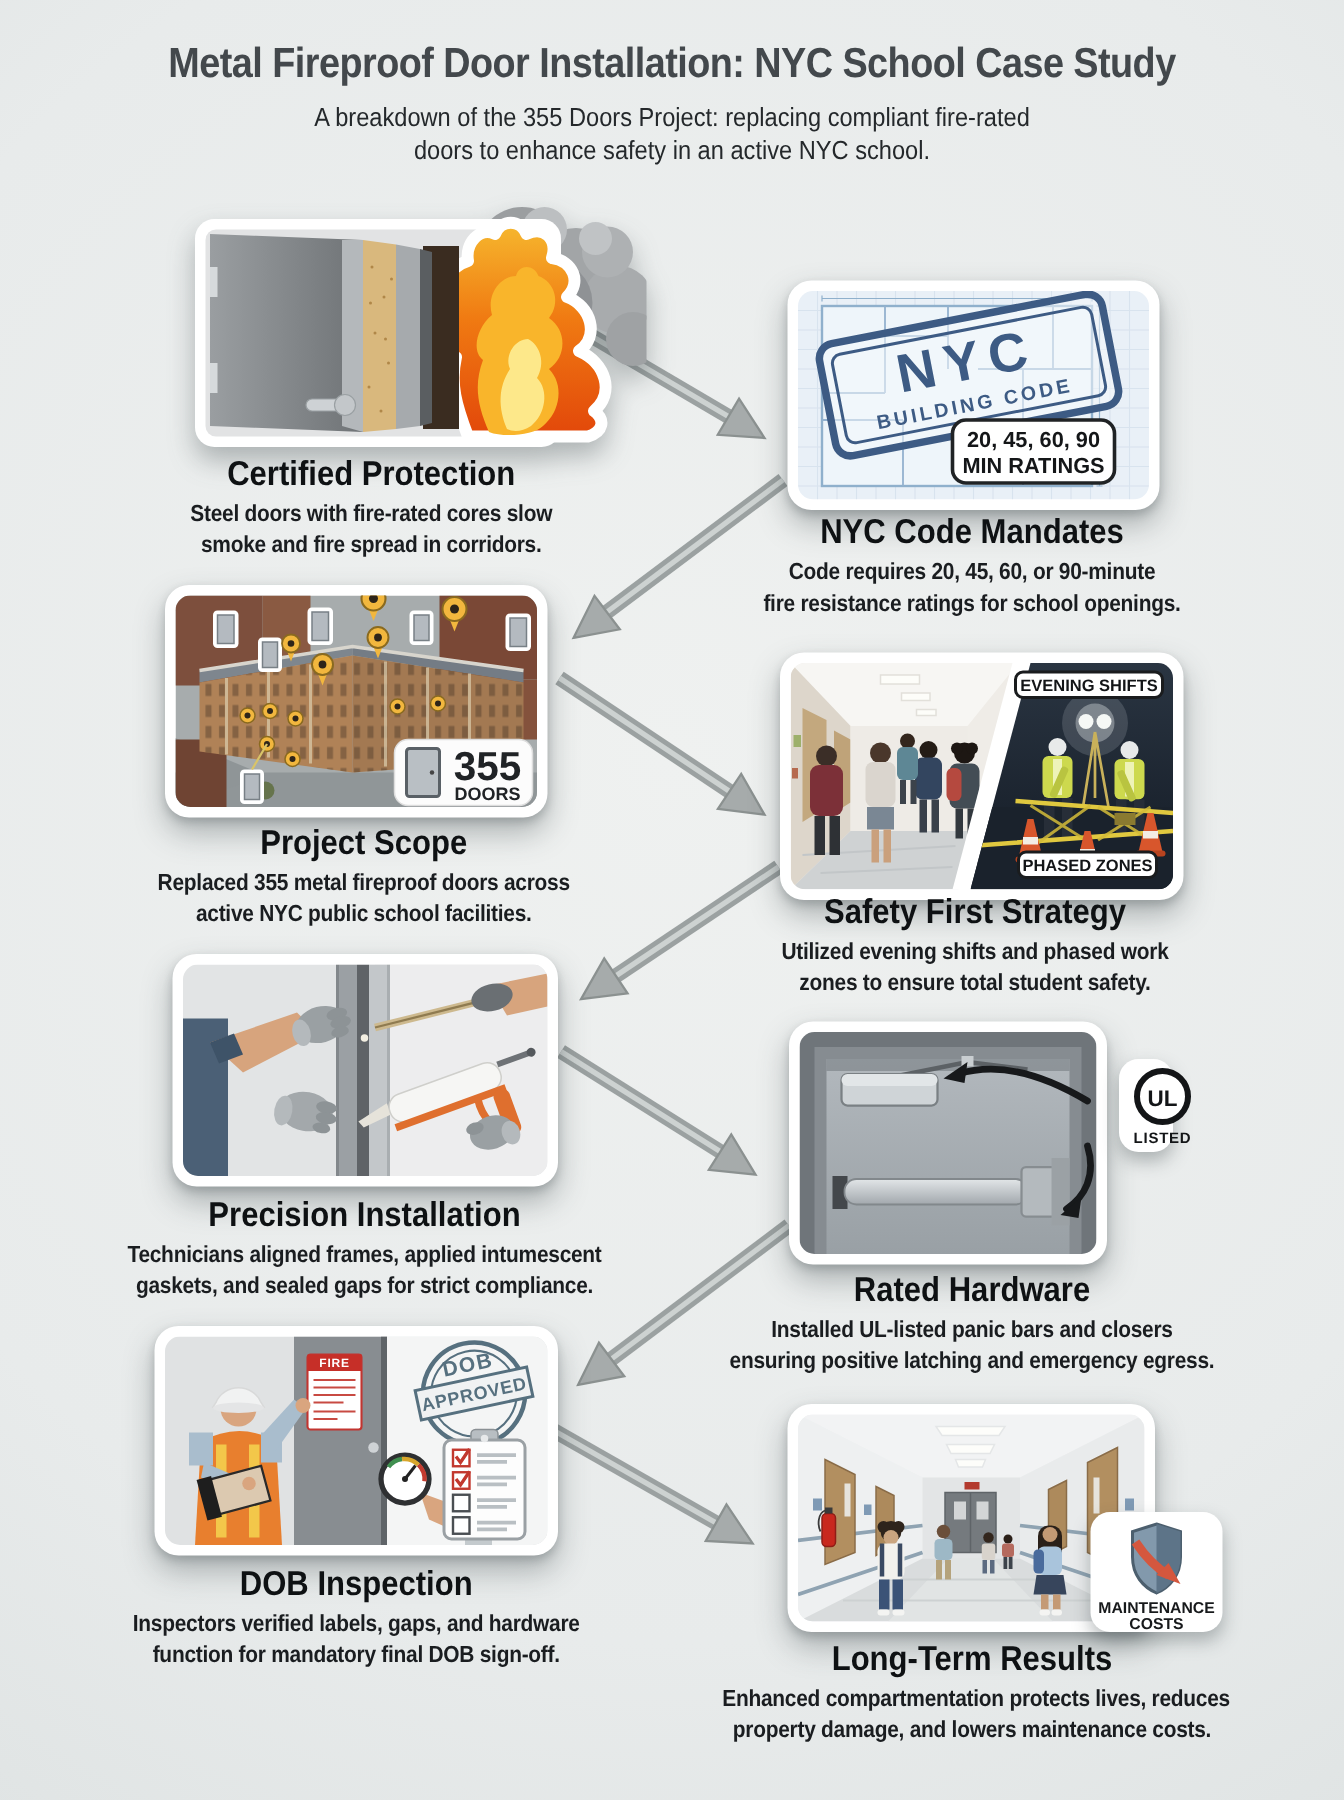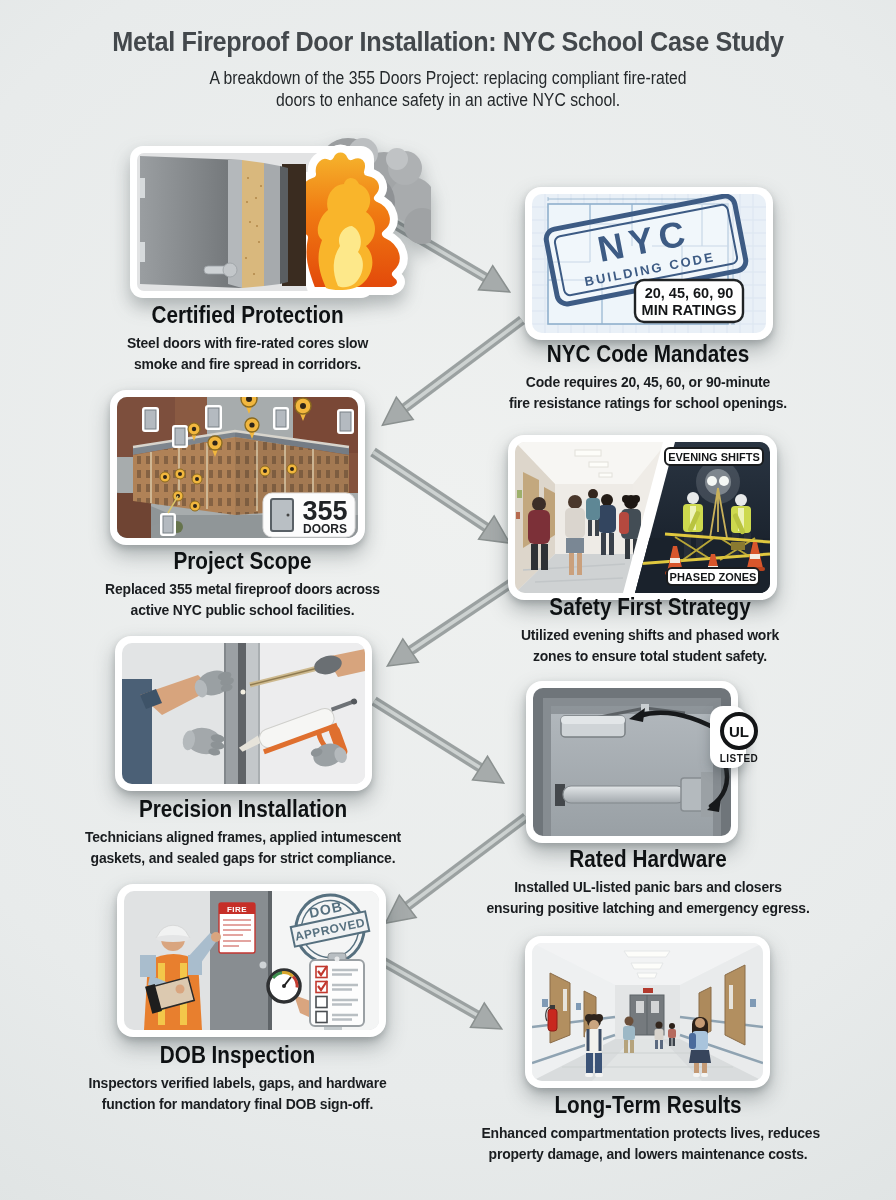--- a/index.html
+++ b/index.html
@@ -307,21 +307,21 @@
         <text x="62" y="40" text-anchor="middle" font-size="12" font-weight="800" fill="#202326">DOORS</text>
       </g>
     </svg>
   </div>
   <div class="caption" style="left:60px;top:549px;width:365px">
     <h2 class="cap-title">Project Scope</h2>
     <p class="cap-line">Replaced 355 metal fireproof doors across</p>
     <p class="cap-line">active NYC public school facilities.</p>
   </div>
 
-  <div class="card" style="left:508px;top:435px">
+  <div class="card" style="left:520px;top:435px">
     <svg width="255" height="151" viewBox="0 0 255 151">
       <defs>
         <clipPath id="s4left">
             <polygon points="0,0 152,0 112,151 0,151"></polygon>
           </clipPath>
         <clipPath id="s4right">
             <polygon points="160,0 255,0 255,151 120,151"></polygon>
           </clipPath>
         <linearGradient id="s4night" x1="0" y1="0" x2="0" y2="1">
           <stop offset="0" stop-color="#2a3542"></stop>
@@ -547,34 +547,34 @@
 
       <g fill="none" stroke="#17191b" stroke-width="4.5" stroke-linecap="round">
         <path d="M192 46 C 162 28, 132 20, 106 28"></path>
         <path d="M192 76 C 198 96, 190 110, 178 118"></path>
       </g>
       <polygon points="96,31 112,20 110,34" fill="#17191b"></polygon>
       <polygon points="174,122 188,110 186,124" fill="#17191b"></polygon>
     </svg>
   </div>
 
-  <div class="float-badge" style="left:710px;top:706px;width:36px;height:62px">
+  <div class="float-badge" style="left:746px;top:706px;width:36px;height:62px">
     <svg width="58" height="62" viewBox="0 0 58 62">
       <circle cx="29" cy="25" r="17" fill="#ffffff" stroke="#131517" stroke-width="4"></circle>
       <text x="29" y="31" text-anchor="middle" font-size="15" font-weight="800" fill="#131517">UL</text>
       <text x="29" y="56" text-anchor="middle" font-size="10" font-weight="800" letter-spacing="0.5" fill="#131517">LISTED</text>
     </svg>
   </div>
   <div class="caption" style="left:468px;top:847px;width:360px">
     <h2 class="cap-title">Rated Hardware</h2>
     <p class="cap-line">Installed UL-listed panic bars and closers</p>
     <p class="cap-line">ensuring positive latching and emergency egress.</p>
   </div>
 
-  <div class="card" style="left:117px;top:884px">
+  <div class="card" style="left:103px;top:884px">
     <svg width="255" height="139" viewBox="0 0 255 139">
       <rect width="255" height="139" fill="#e0e2e3"></rect>
       <rect x="148" y="0" width="107" height="139" fill="#f4f5f5"></rect>
 
       <rect x="86" y="0" width="62" height="139" fill="#888d91"></rect>
       <rect x="144" y="0" width="4" height="139" fill="#5f6468"></rect>
       <circle cx="139" cy="74" r="3.5" fill="#cfd3d6"></circle>
 
       <g transform="translate(95,12)">
         <rect width="36" height="50" rx="2" fill="#ffffff" stroke="#c23530" stroke-width="1.4"></rect>
@@ -734,19 +734,29 @@
         <g transform="translate(140,103)">
           <circle cx="0" cy="-20" r="3" fill="#2a1f18"></circle>
           <rect x="-4" y="-17" width="8" height="9" rx="2" fill="#b56a5e"></rect>
           <rect x="-3" y="-8" width="2.5" height="8" fill="#3c434b"></rect>
             <rect x="0.5" y="-8" width="2.5" height="8" fill="#3c434b"></rect>
         </g>
       </g>
     </svg>
   </div>
 
+  <div class="float-badge" style="left:727px;top:1008px;width:88px;height:80px">
+    <svg width="88" height="80" viewBox="0 0 88 80">
+      <path d="M44 8 L60 13 V30 C60 42 53 50 44 54 C35 50 28 42 28 30 V13 Z" fill="#8299ac" stroke="#4c5f6e" stroke-width="2"></path>
+      <path d="M44 8 L60 13 V30 C60 42 53 50 44 54 Z" fill="#5d7488"></path>
+      <path d="M30 20 C 38 32, 45 38, 52 42" stroke="#d4573e" stroke-width="6" fill="none"></path>
+      <polygon points="60,48 44,42 52,34" fill="#d4573e"></polygon>
+      <text x="44" y="67" text-anchor="middle" font-size="10.5" font-weight="800" fill="#17191b">MAINTENANCE</text>
+      <text x="44" y="78" text-anchor="middle" font-size="10.5" font-weight="800" fill="#17191b">COSTS</text>
+    </svg>
+  </div>
   <div class="caption" style="left:463px;top:1093px;width:370px">
     <h2 class="cap-title">Long-Term Results</h2>
     <p class="cap-line">Enhanced compartmentation protects lives, reduces</p>
     <p class="cap-line">property damage, and lowers maintenance costs.</p>
   </div>
 
 </div>
 
 </body></html>

